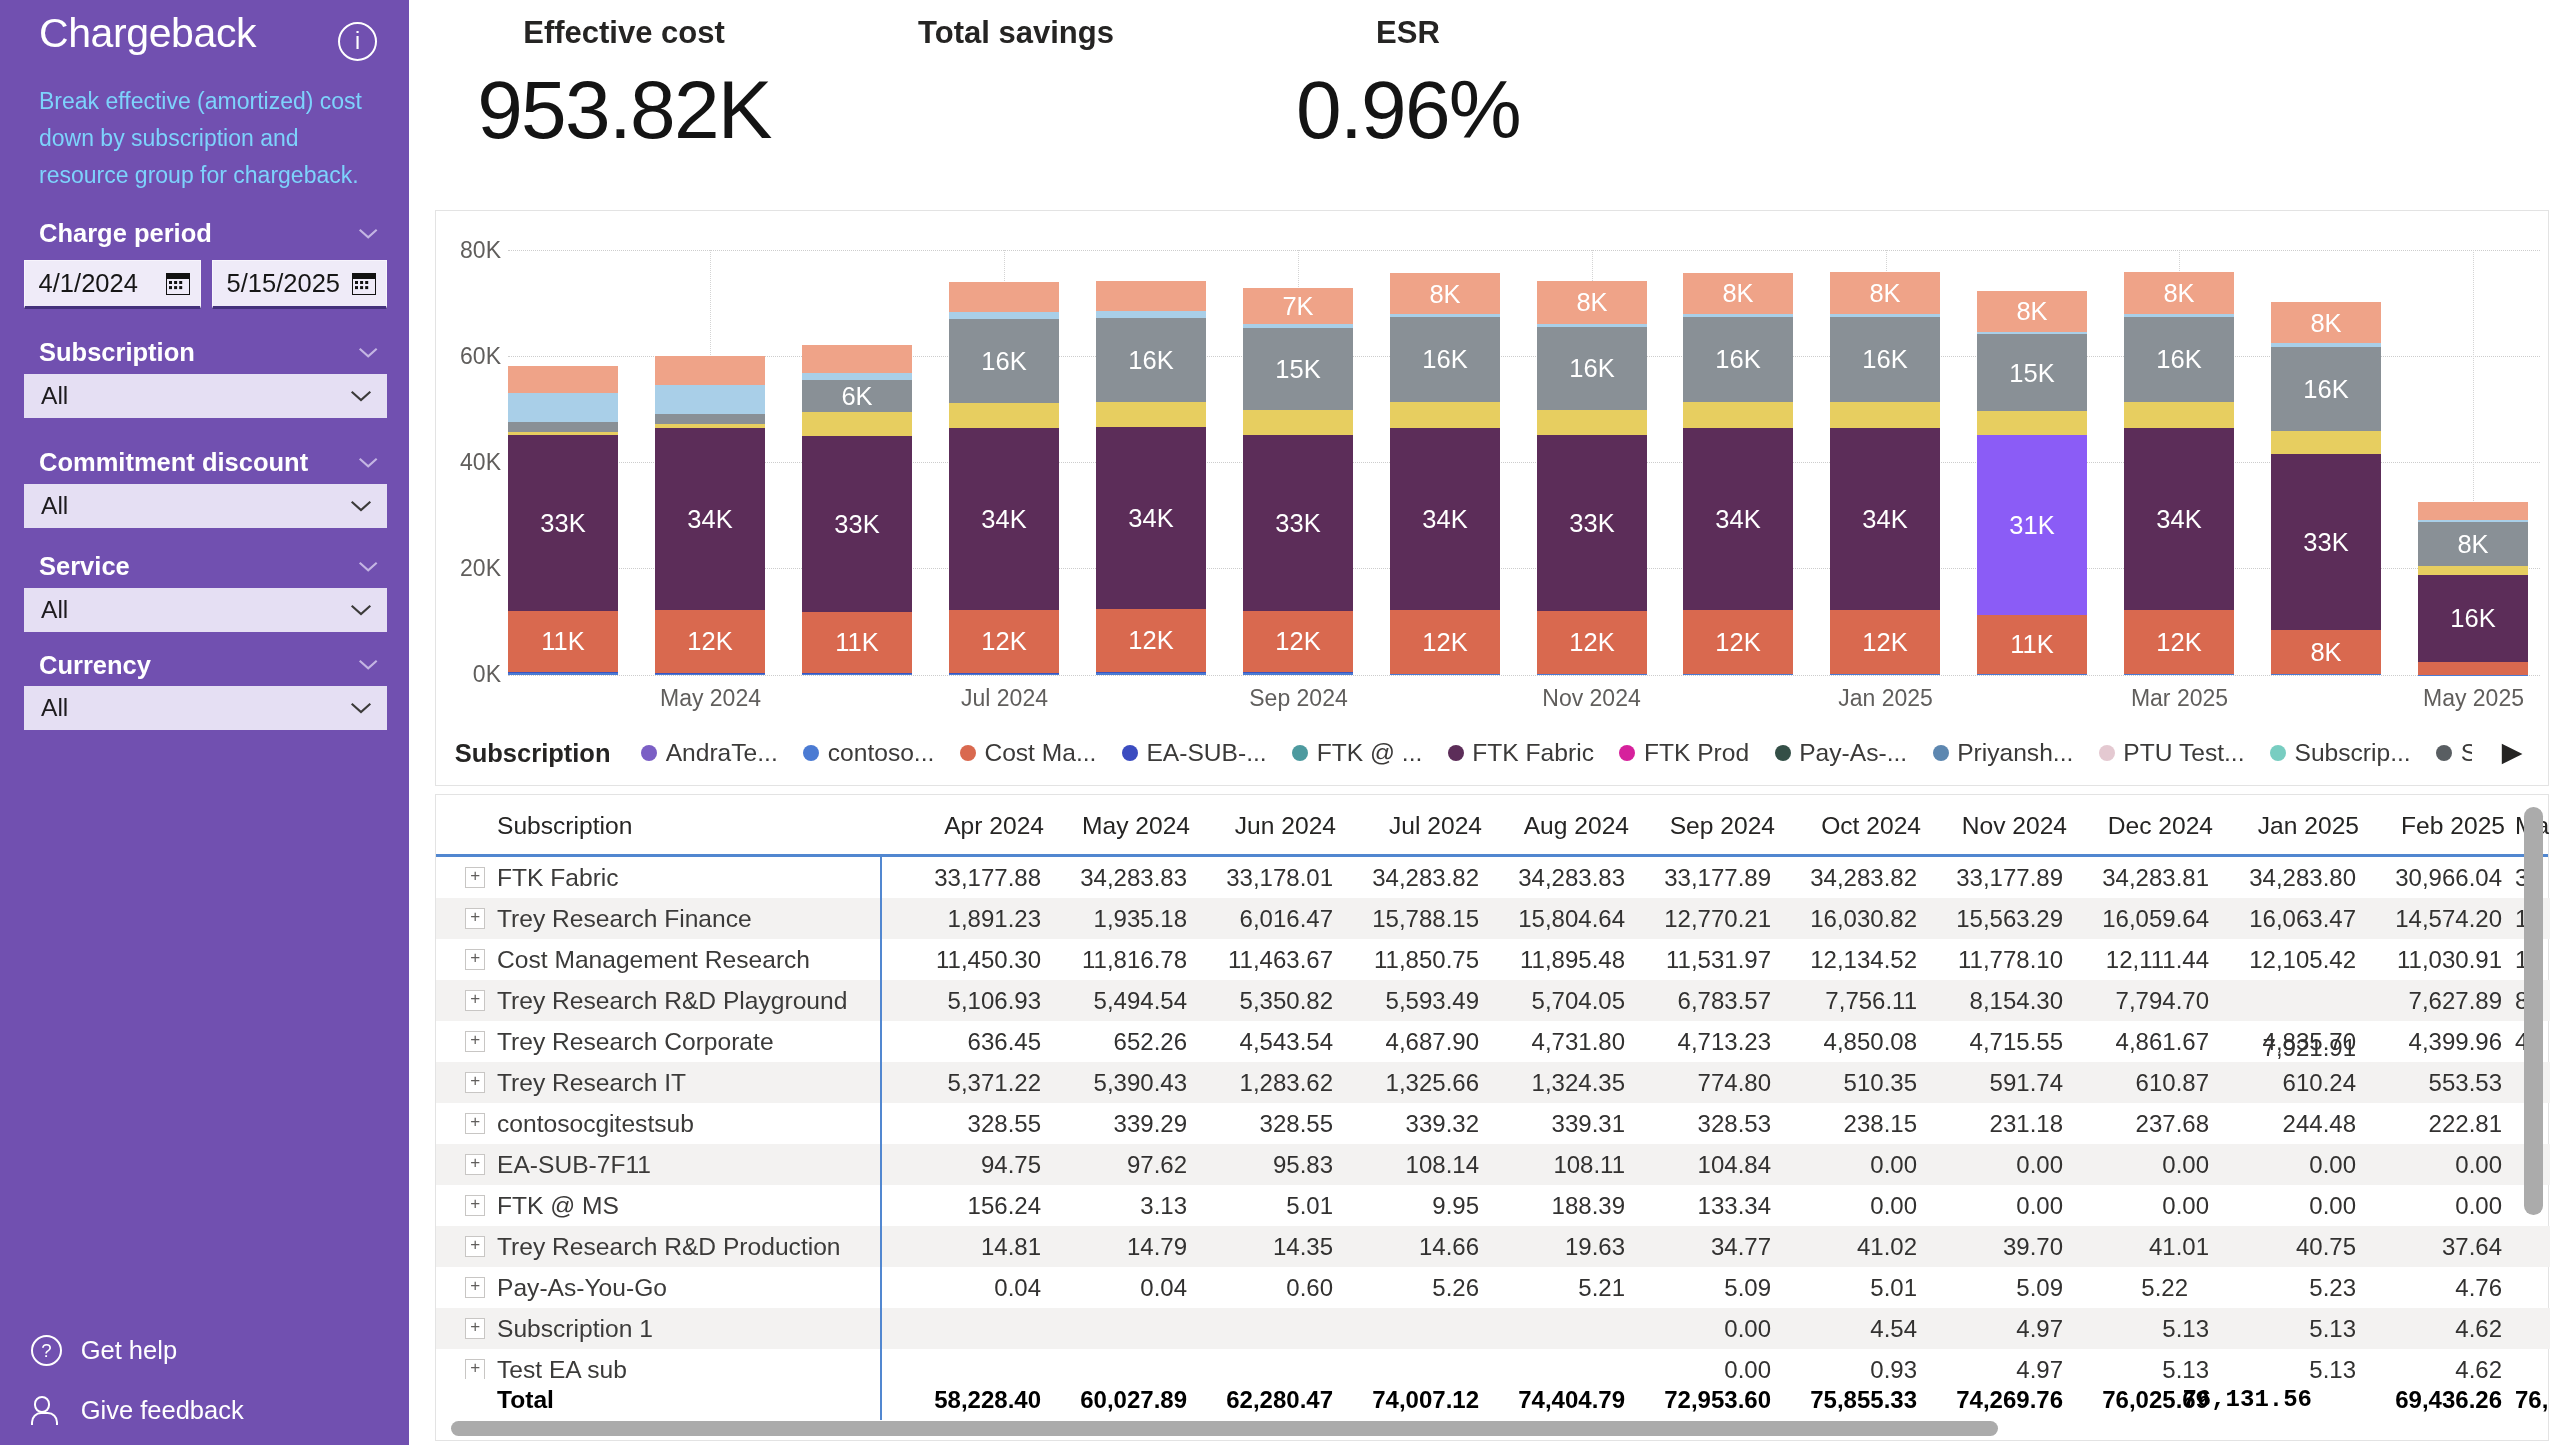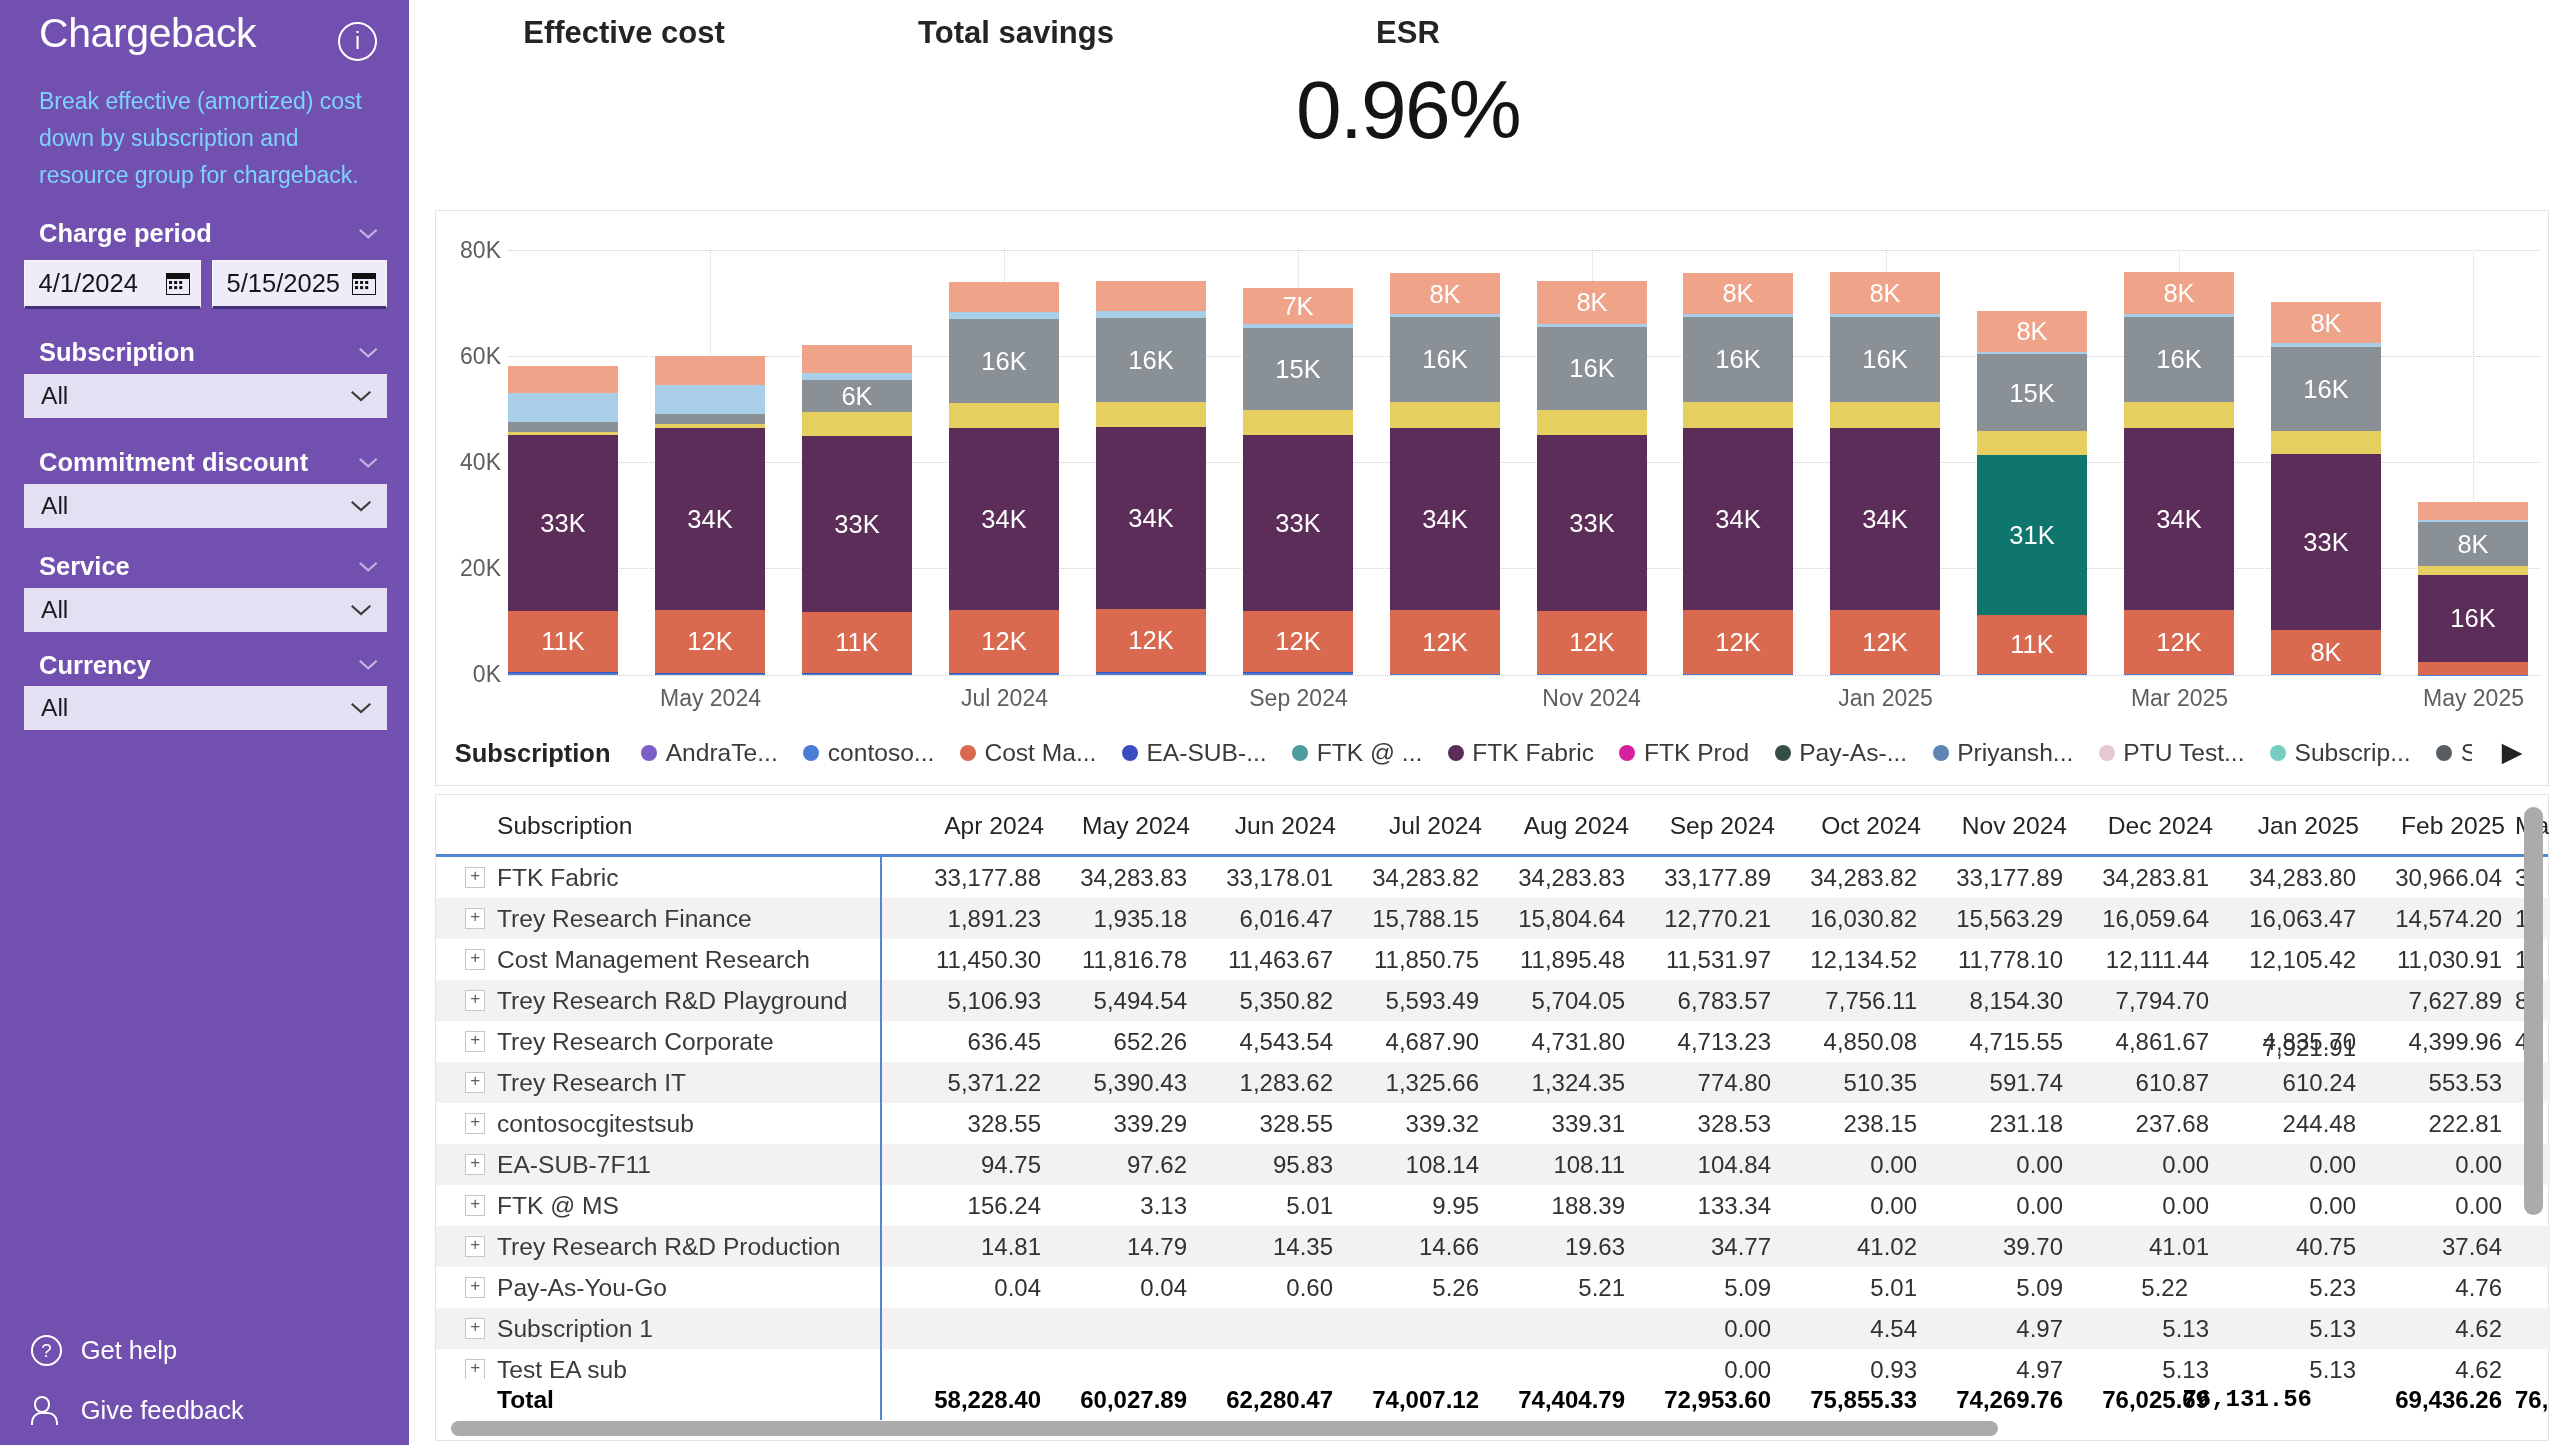--- a/index.html
+++ b/index.html
@@ -140,20 +140,21 @@
     <span>Get help</span>
   </div>
   <div class="sb-foot" style="top:1396px">
     <span class="fb-icon"></span>
     <span>Give feedback</span>
   </div>
 </div>
 
 <div class="kpi" style="left:624px">
   <div class="k-label">Effective cost</div>
+  <div class="k-value">953.82K</div>
 </div>
 <div class="kpi" style="left:1016px">
   <div class="k-label">Total savings</div>
 </div>
 <div class="kpi" style="left:1408px">
   <div class="k-label">ESR</div>
   <div class="k-value">0.96%</div>
 </div>
 
 <div class="card" id="chart-card">
@@ -328,21 +329,21 @@
         <div class="seg" style="height: 3.2px; background: rgb(169, 207, 232);"></div>
         <div class="seg" style="height: 42px; background: rgb(239, 163, 136);">
           <div class="seg-label">8K</div>
         </div>
       </div>
       <div class="bar" style="left: 1469px;">
         <div class="seg" style="height: 1.2px; background: rgb(75, 123, 211);"></div>
         <div class="seg" style="height: 59px; background: rgb(217, 105, 79);">
           <div class="seg-label">11K</div>
         </div>
-        <div class="seg" style="height: 160px; background: #0f766e;">
+        <div class="seg" style="height: 180px; background: #8b5cf6;">
           <div class="seg-label">31K</div>
         </div>
         <div class="seg" style="height: 23.4px; background: rgb(231, 206, 96);"></div>
         <div class="seg" style="height: 77px; background: rgb(137, 144, 150);">
           <div class="seg-label">15K</div>
         </div>
         <div class="seg" style="height: 2.9px; background: rgb(169, 207, 232);"></div>
         <div class="seg" style="height: 41px; background: rgb(239, 163, 136);">
           <div class="seg-label">8K</div>
         </div>

